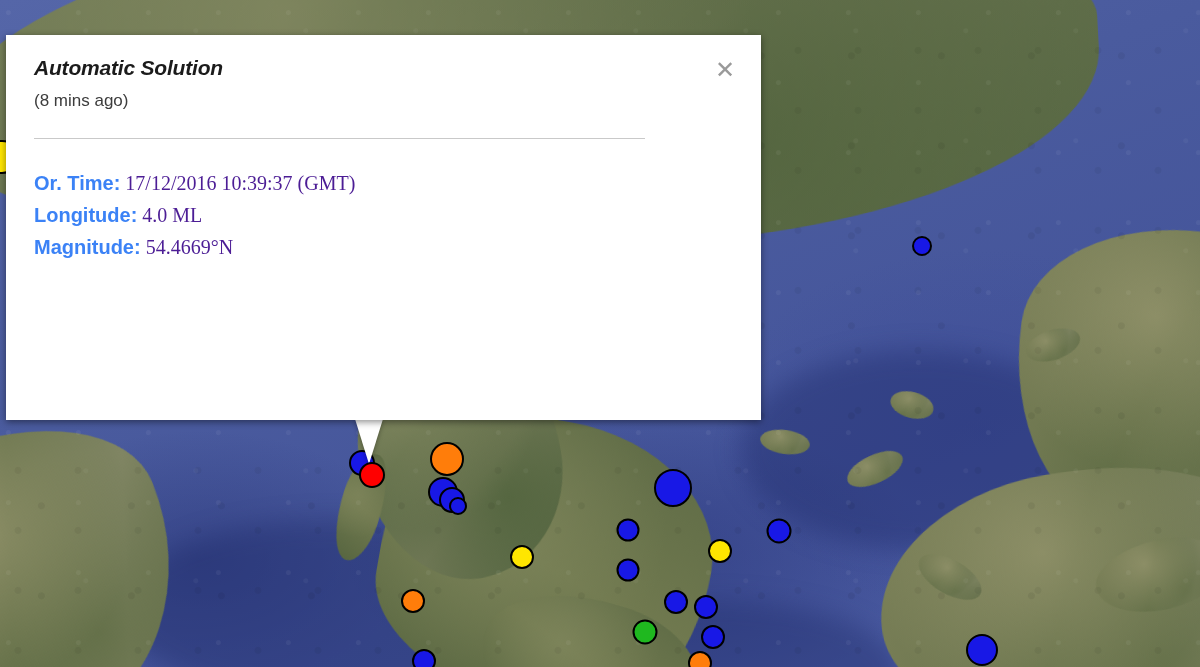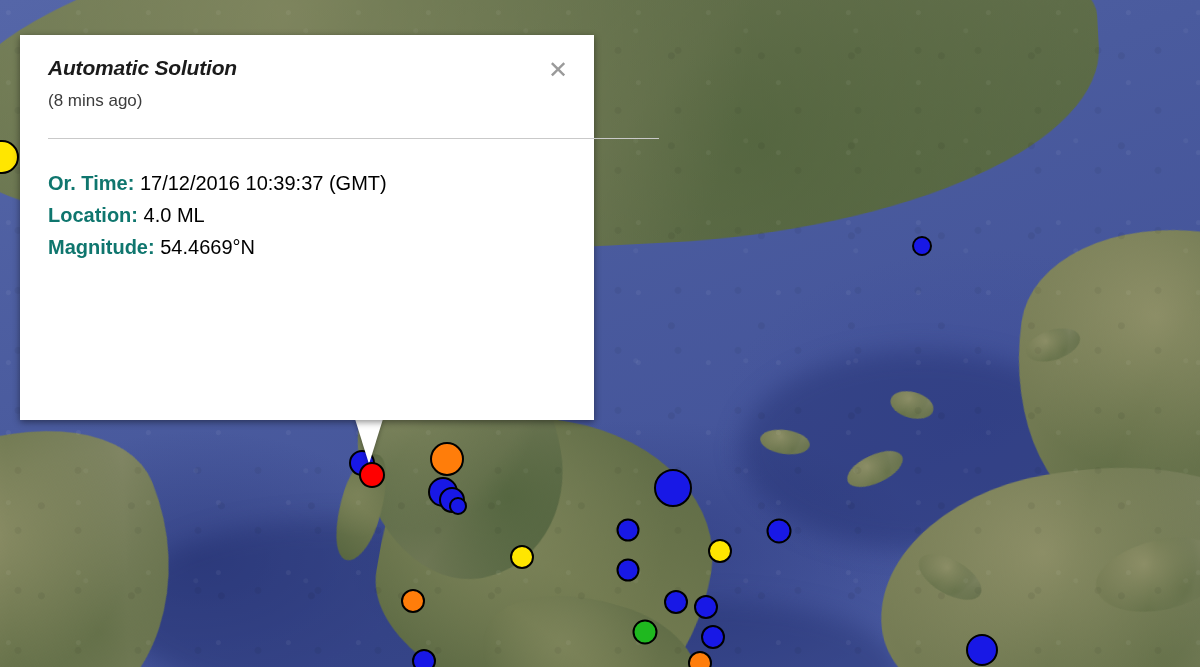--- a/index.html
+++ b/index.html
@@ -81,23 +81,23 @@
     position: absolute;
     border-radius: 50%;
     border: 2px solid #000;
     box-sizing: border-box;
     transform: translate(-50%, -50%);
   }
 
   
   #popup {
     position: absolute;
-    left: 20px;
+    left: 6px;
     top: 35px;
-    width: 574px;
+    width: 755px;
     height: 385px;
     background: #ffffff;
     box-shadow: 0 2px 7px rgba(0,0,0,0.45);
     box-sizing: border-box;
   }
   .popup-tail {
     position: absolute;
     left: 355px;
     top: 419px;
     width: 0;
@@ -153,25 +153,26 @@
     right: 20px;
   }
   .detail-row {
     font-size: 20px;
     line-height: 32px;
     color: #1f1f1f;
     white-space: nowrap;
   }
   .detail-label {
     font-weight: bold;
-    color: #0f766e;
+    color: #3b82f6;
   }
   .detail-value {
     font-weight: normal;
-    color: #000000;
+    color: #4c1d95;
+    font-family: Liberation Serif, serif;
   }
 </style>
 </head>
 <body>
 
 <div id="screen">
 
   <div id="map">
     <div class="sea-base"></div>
     <div id="deepwater-layer">
@@ -229,18 +230,18 @@
     <div class="popup-title">Automatic Solution</div>
 
     <div class="popup-sub">(8 mins ago)</div>
 
     <div class="popup-close">✕</div>
 
     <div class="popup-divider"></div>
 
     <div class="popup-body" id="detail-list">
         <div class="detail-row"><span class="detail-label">Or. Time:</span><span class="detail-value"> 17/12/2016  10:39:37 (GMT)</span></div>
-        <div class="detail-row"><span class="detail-label">Location:</span><span class="detail-value"> 4.0 ML</span></div>
+        <div class="detail-row"><span class="detail-label">Longitude:</span><span class="detail-value"> 4.0 ML</span></div>
         <div class="detail-row"><span class="detail-label">Magnitude:</span><span class="detail-value"> 54.4669°N</span></div>
       </div>
   </div>
 
 </div>
 
 </body></html>

